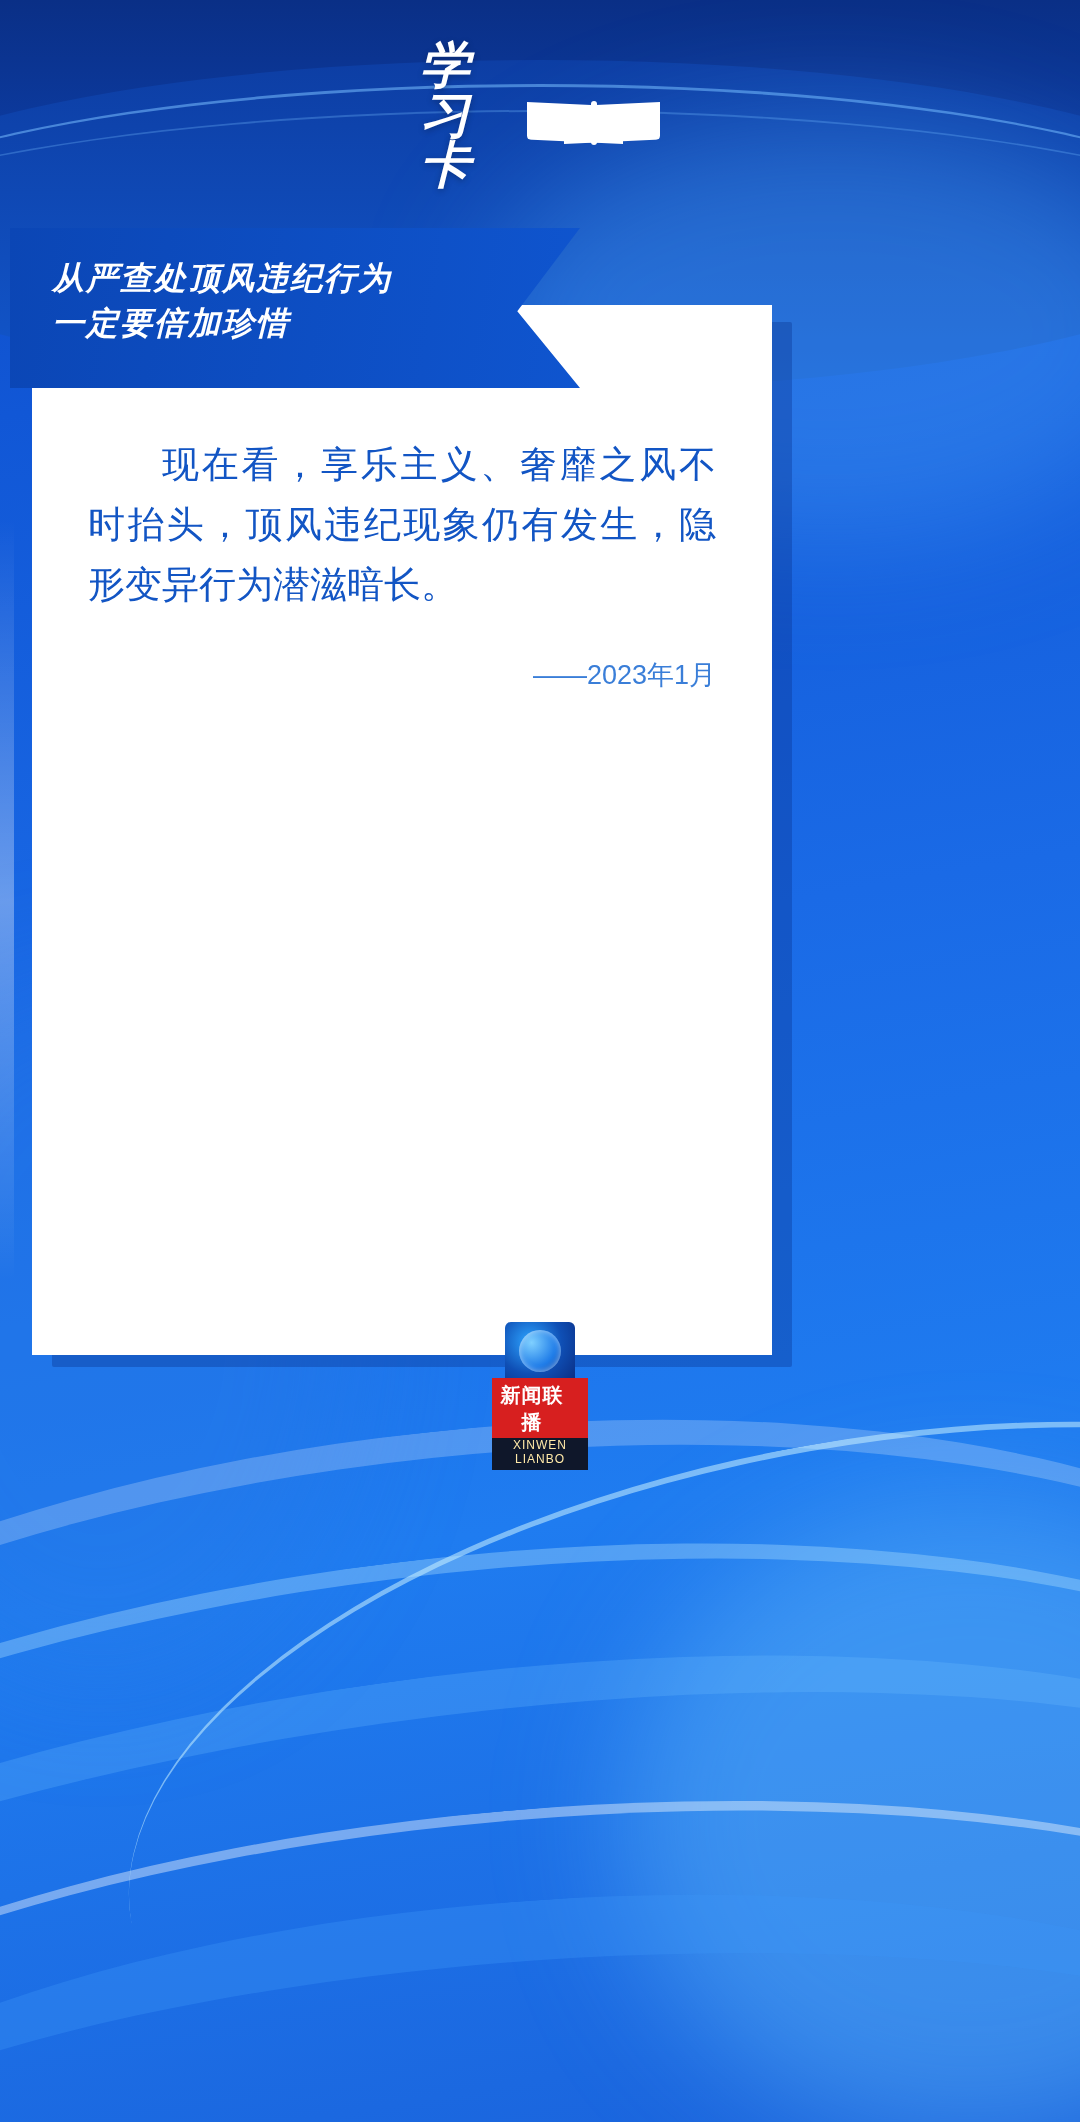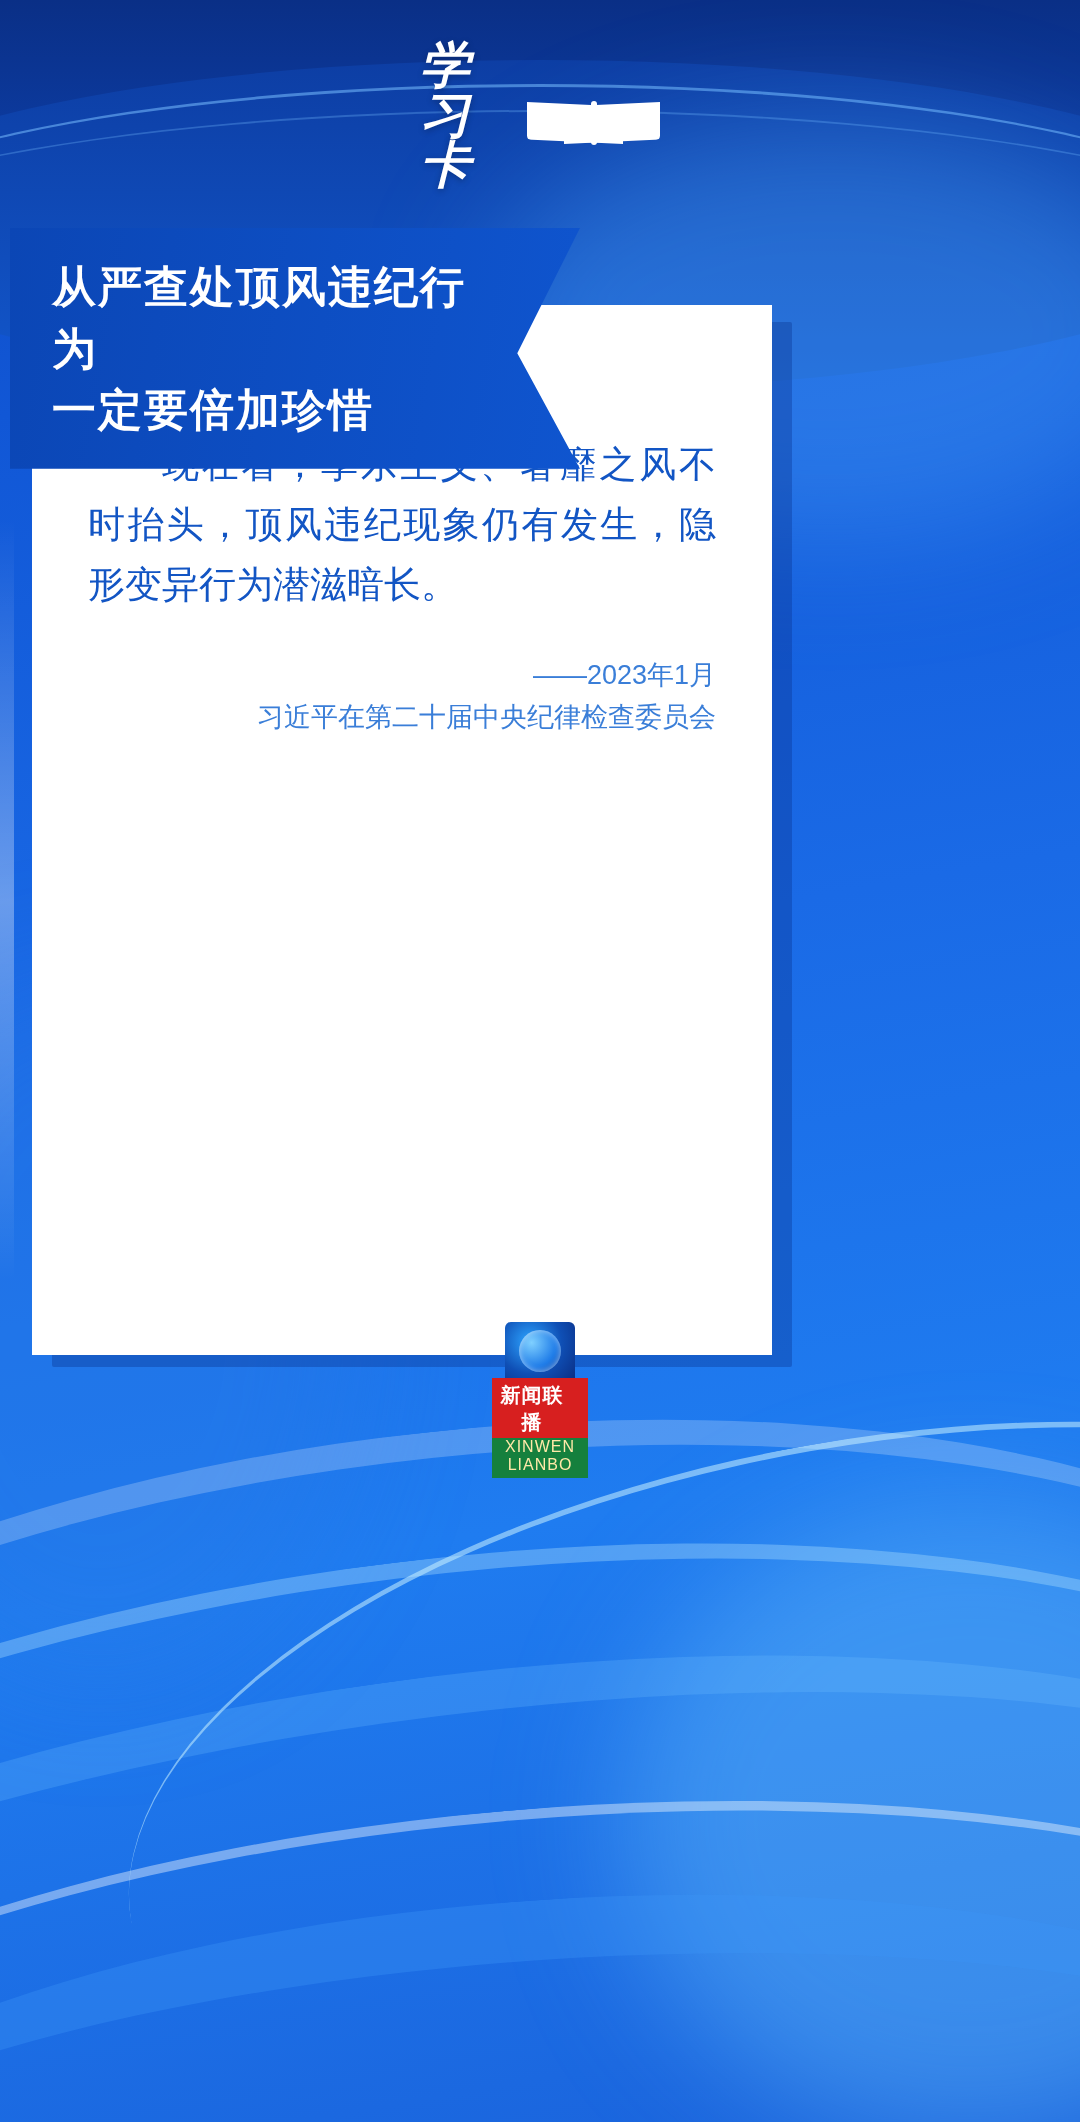--- a/index.html
+++ b/index.html
@@ -173,25 +173,26 @@
     min-height: 160px;
     background: linear-gradient(100deg, #0b46b5 0%, #0f55cf 100%);
     color: #ffffff;
     padding: 28px 70px 28px 42px;
     box-sizing: border-box;
     clip-path: polygon(0 0, 100% 0, 89% 52%, 100% 100%, 0 100%);
     z-index: 6;
     box-shadow: 0 6px 18px rgba(0,0,0,.18);
   }
   .title-banner .t-line {
-    font-size: 44px;
+    font-size: 32px;
     font-weight: bold;
     letter-spacing: 2px;
     line-height: 1.4;
     font-family: "Liberation Sans", "DejaVu Sans", sans-serif;
+    font-style: italic;
   }
 
   
   .card-shadow {
     position: absolute;
     left: 52px;
     top: 322px;
     width: 740px;
     height: 1045px;
     background: rgba(10,50,140,.35);
@@ -261,23 +262,23 @@
   }
   .badge-name {
     background: #d71f1f;
     color: #fff;
     font-size: 20px;
     font-weight: bold;
     padding: 4px 16px 2px 0;
     letter-spacing: 1px;
   }
   .badge-pinyin {
-    background: #15803d;
+    background: #0f172a;
     color: #ffe9a8;
-    font-size: 16px;
+    font-size: 12px;
     letter-spacing: 1px;
     padding-bottom: 4px;
   }
 
   
   .left-accent {
     position: absolute;
     left: 0; top: 520px;
     width: 14px; height: 760px;
     background: linear-gradient(180deg, rgba(255,255,255,.0), rgba(255,255,255,.35), rgba(255,255,255,0));
@@ -319,21 +320,20 @@
 <div class="title-banner">
   <div class="t-line">从严查处顶风违纪行为</div>
   <div class="t-line">一定要倍加珍惜</div>
 </div>
 
 <div class="card-shadow"></div>
 <div class="card">
   <p class="para">现在看，享乐主义、奢靡之风不时抬头，顶风违纪现象仍有发生，隐形变异行为潜滋暗长。</p>
   <div class="source">
     <div>——2023年1月</div>
-    <div>习近平在第二十届中央纪律检查委员会</div>
   </div>
 </div>
 
 <div class="footer-badge">
   <div class="badge-globe"></div>
   <div class="badge-name">新闻联播</div>
   <div class="badge-pinyin">XINWEN LIANBO</div>
 </div>
 
 </body></html>

